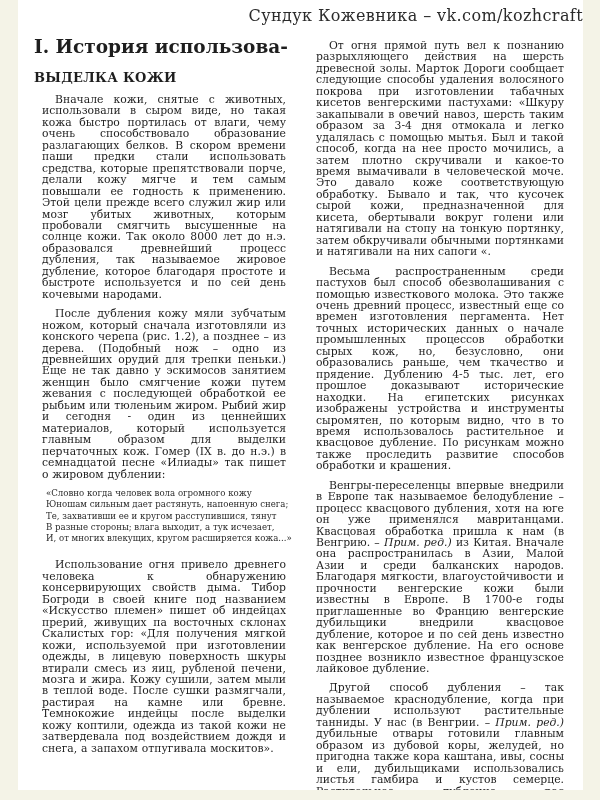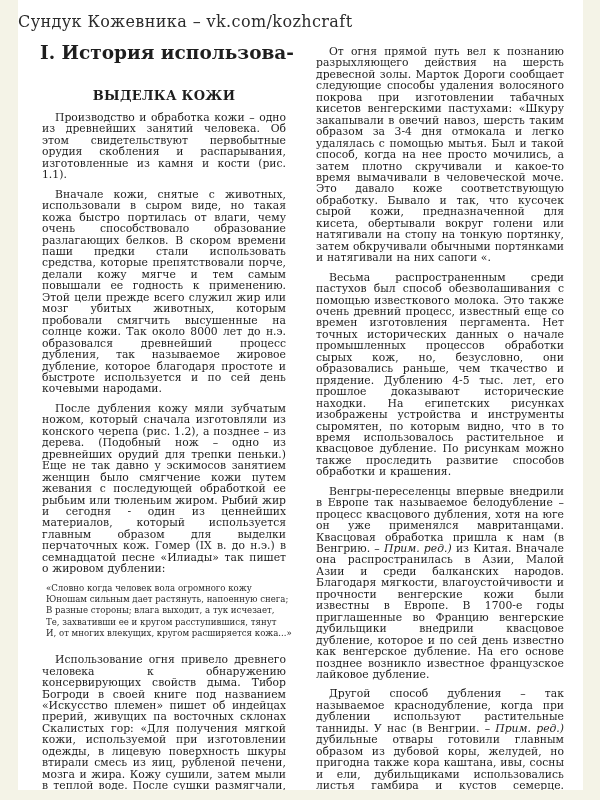--- a/index.html
+++ b/index.html
@@ -12,49 +12,49 @@
     position: relative;
   }
   .page {
     position: absolute;
     left: 18px; top: 0;
     width: 565px; height: 790px;
     background: #ffffff;
     overflow: hidden;
   }
   .page-header {
-    text-align: left;
+    text-align: right;
     font-size: 16px;
     line-height: 19px;
-    padding-top: 12px;
+    padding-top: 6px;
     color: #2b2b2b;
     letter-spacing: 0.4px;
     white-space: nowrap;
   }
   .columns {
     display: flex;
     padding: 7px 9px 0 16px;
     gap: 14px;
   }
   .col-left  { width: 260px; flex: 0 0 260px; }
   .col-right { width: 264px; flex: 0 0 264px; }
   .chapter-title {
     font-weight: bold;
     font-size: 18.5px;
     line-height: 26px;
-    text-align: right;
+    text-align: left;
     margin: 2px 0 0 0;
   }
   .section-subtitle {
     font-weight: bold;
     font-size: 13px;
     line-height: 15px;
-    text-align: center;
+    text-align: left;
     letter-spacing: 0.3px;
-    margin: 22px 0 9px 0;
+    margin: 10px 0 9px 0;
   }
   p.bp {
     margin: 8px;
     font-size: 10.8px;
     line-height: 11.45px;
     text-align: justify;
     text-indent: 13px;
     word-spacing: 0.3px;
   }
   .poem {
@@ -74,29 +74,28 @@
   <div class="page-header">Сундук Кожевника – vk.com/kozhcraft</div>
 
   <div class="columns">
 
     <div class="col-left">
       <div class="chapter-title">
         <div>I. История использова-</div>
       </div>
       <div class="section-subtitle">ВЫДЕЛКА КОЖИ</div>
 
-      <p class="bp">Производство и обработка кожи – одно из древнейших занятий человека. Об этом свидетельствуют первобытные орудия скобления и распарывания, изготовленные из камня и кости (рис. 1.1).</p>
       <p class="bp">Вначале кожи, снятые с животных, использовали в сыром виде, но такая кожа быстро портилась от влаги, чему очень способствовало образование разлагающих белков. В скором времени паши предки стали использовать средства, которые препятствовали порче, делали кожу мягче и тем самым повышали ее годность к применению. Этой цели прежде всего служил жир или мозг убитых животных, которым пробовали смягчить высушенные на солнце кожи. Так около 8000 лет до н.э. образовался древнейший процесс дубления, так называемое жировое дубление, которое благодаря простоте и быстроте используется и по сей день кочевыми народами.</p>
       <p class="bp">После дубления кожу мяли зубчатым ножом, который сначала изготовляли из конского черепа (рис. 1.2), а позднее – из дерева. (Подобный нож – одно из древнейших орудий для трепки пеньки.) Еще не так давно у эскимосов занятием женщин было смягчение кожи путем жевания с последующей обработкой ее рыбьим или тюленьим жиром. Рыбий жир и сегодня - один из ценнейших материалов, который используется главным образом для выделки перчаточных кож. Гомер (IX в. до н.э.) в семнадцатой песне «Илиады» так пишет о жировом дублении:</p>
 
       <div class="poem">
         <div class="poem-line">«Словно когда человек вола огромного кожу</div>
         <div class="poem-line">Юношам сильным дает растянуть, напоенную снега;</div>
+        <div class="poem-line">Те, захвативши ее и кругом расступившися, тянут</div>
         <div class="poem-line">В разные стороны; влага выходит, а тук исчезает,</div>
-        <div class="poem-line">Те, захвативши ее и кругом расступившися, тянут</div>
         <div class="poem-line">И, от многих влекущих, кругом расширяется кожа...»</div>
       </div>
 
       <p class="bp">Использование огня привело древнего человека к обнаружению консервирующих свойств дыма. Тибор Богроди в своей книге под названием «Искусство племен» пишет об индейцах прерий, живущих па восточных склонах Скалистых гор: «Для получения мягкой кожи, используемой при изготовлении одежды, в лицевую поверхность шкуры втирали смесь из яиц, рубленой печени, мозга и жира. Кожу сушили, затем мыли в теплой воде. После сушки размягчали, растирая на камне или бревне. Темнокожие индейцы после выделки кожу коптили, одежда из такой кожи не затвердевала под воздействием дождя и снега, а запахом отпугивала москитов».</p>
     </div>
 
     <div class="col-right">
       <p class="bp">От огня прямой путь вел к познанию разрыхляющего действия на шерсть древесной золы. Марток Дороги сообщает следующие способы удаления волосяного покрова при изготовлении табачных кисетов венгерскими пастухами: «Шкуру закапывали в овечий навоз, шерсть таким образом за 3-4 дня отмокала и легко удалялась с помощью мытья. Был и такой способ, когда на нее просто мочились, а затем плотно скручивали и какое-то время вымачивали в человеческой моче. Это давало коже соответствующую обработку. Бывало и так, что кусочек сырой кожи, предназначенной для кисета, обертывали вокруг голени или натягивали на стопу на тонкую портянку, затем обкручивали обычными портянками и натягивали на них сапоги «.</p>
       <p class="bp">Весьма распространенным среди пастухов был способ обезволашивания с помощью известкового молока. Это также очень древний процесс, известный еще со времен изготовления пергамента. Нет точных исторических данных о начале промышленных процессов обработки сырых кож, но, безусловно, они образовались раньше, чем ткачество и прядение. Дублению 4-5 тыс. лет, его прошлое доказывают исторические находки. На египетских рисунках изображены устройства и инструменты сыромятен, по которым видно, что в то время использовалось растительное и квасцовое дубление. По рисункам можно также проследить развитие способов обработки и крашения.</p>
       <p class="bp"><span>Венгры-переселенцы впервые внедрили в Европе так называемое белодубление – процесс квасцового дубления, хотя на юге он уже применялся мавританцами. Квасцовая обработка пришла к нам (в Венгрию. – </span><span class="italic">Прим. ред.)</span><span> из Китая. Вначале она распространилась в Азии, Малой Азии и среди балканских народов. Благодаря мягкости, влагоустойчивости и прочности венгерские кожи были известны в Европе. В 1700-е годы приглашенные во Францию венгерские дубильщики внедрили квасцовое дубление, которое и по сей день известно как венгерское дубление. На его основе позднее возникло известное французское лайковое дубление.</span></p>

